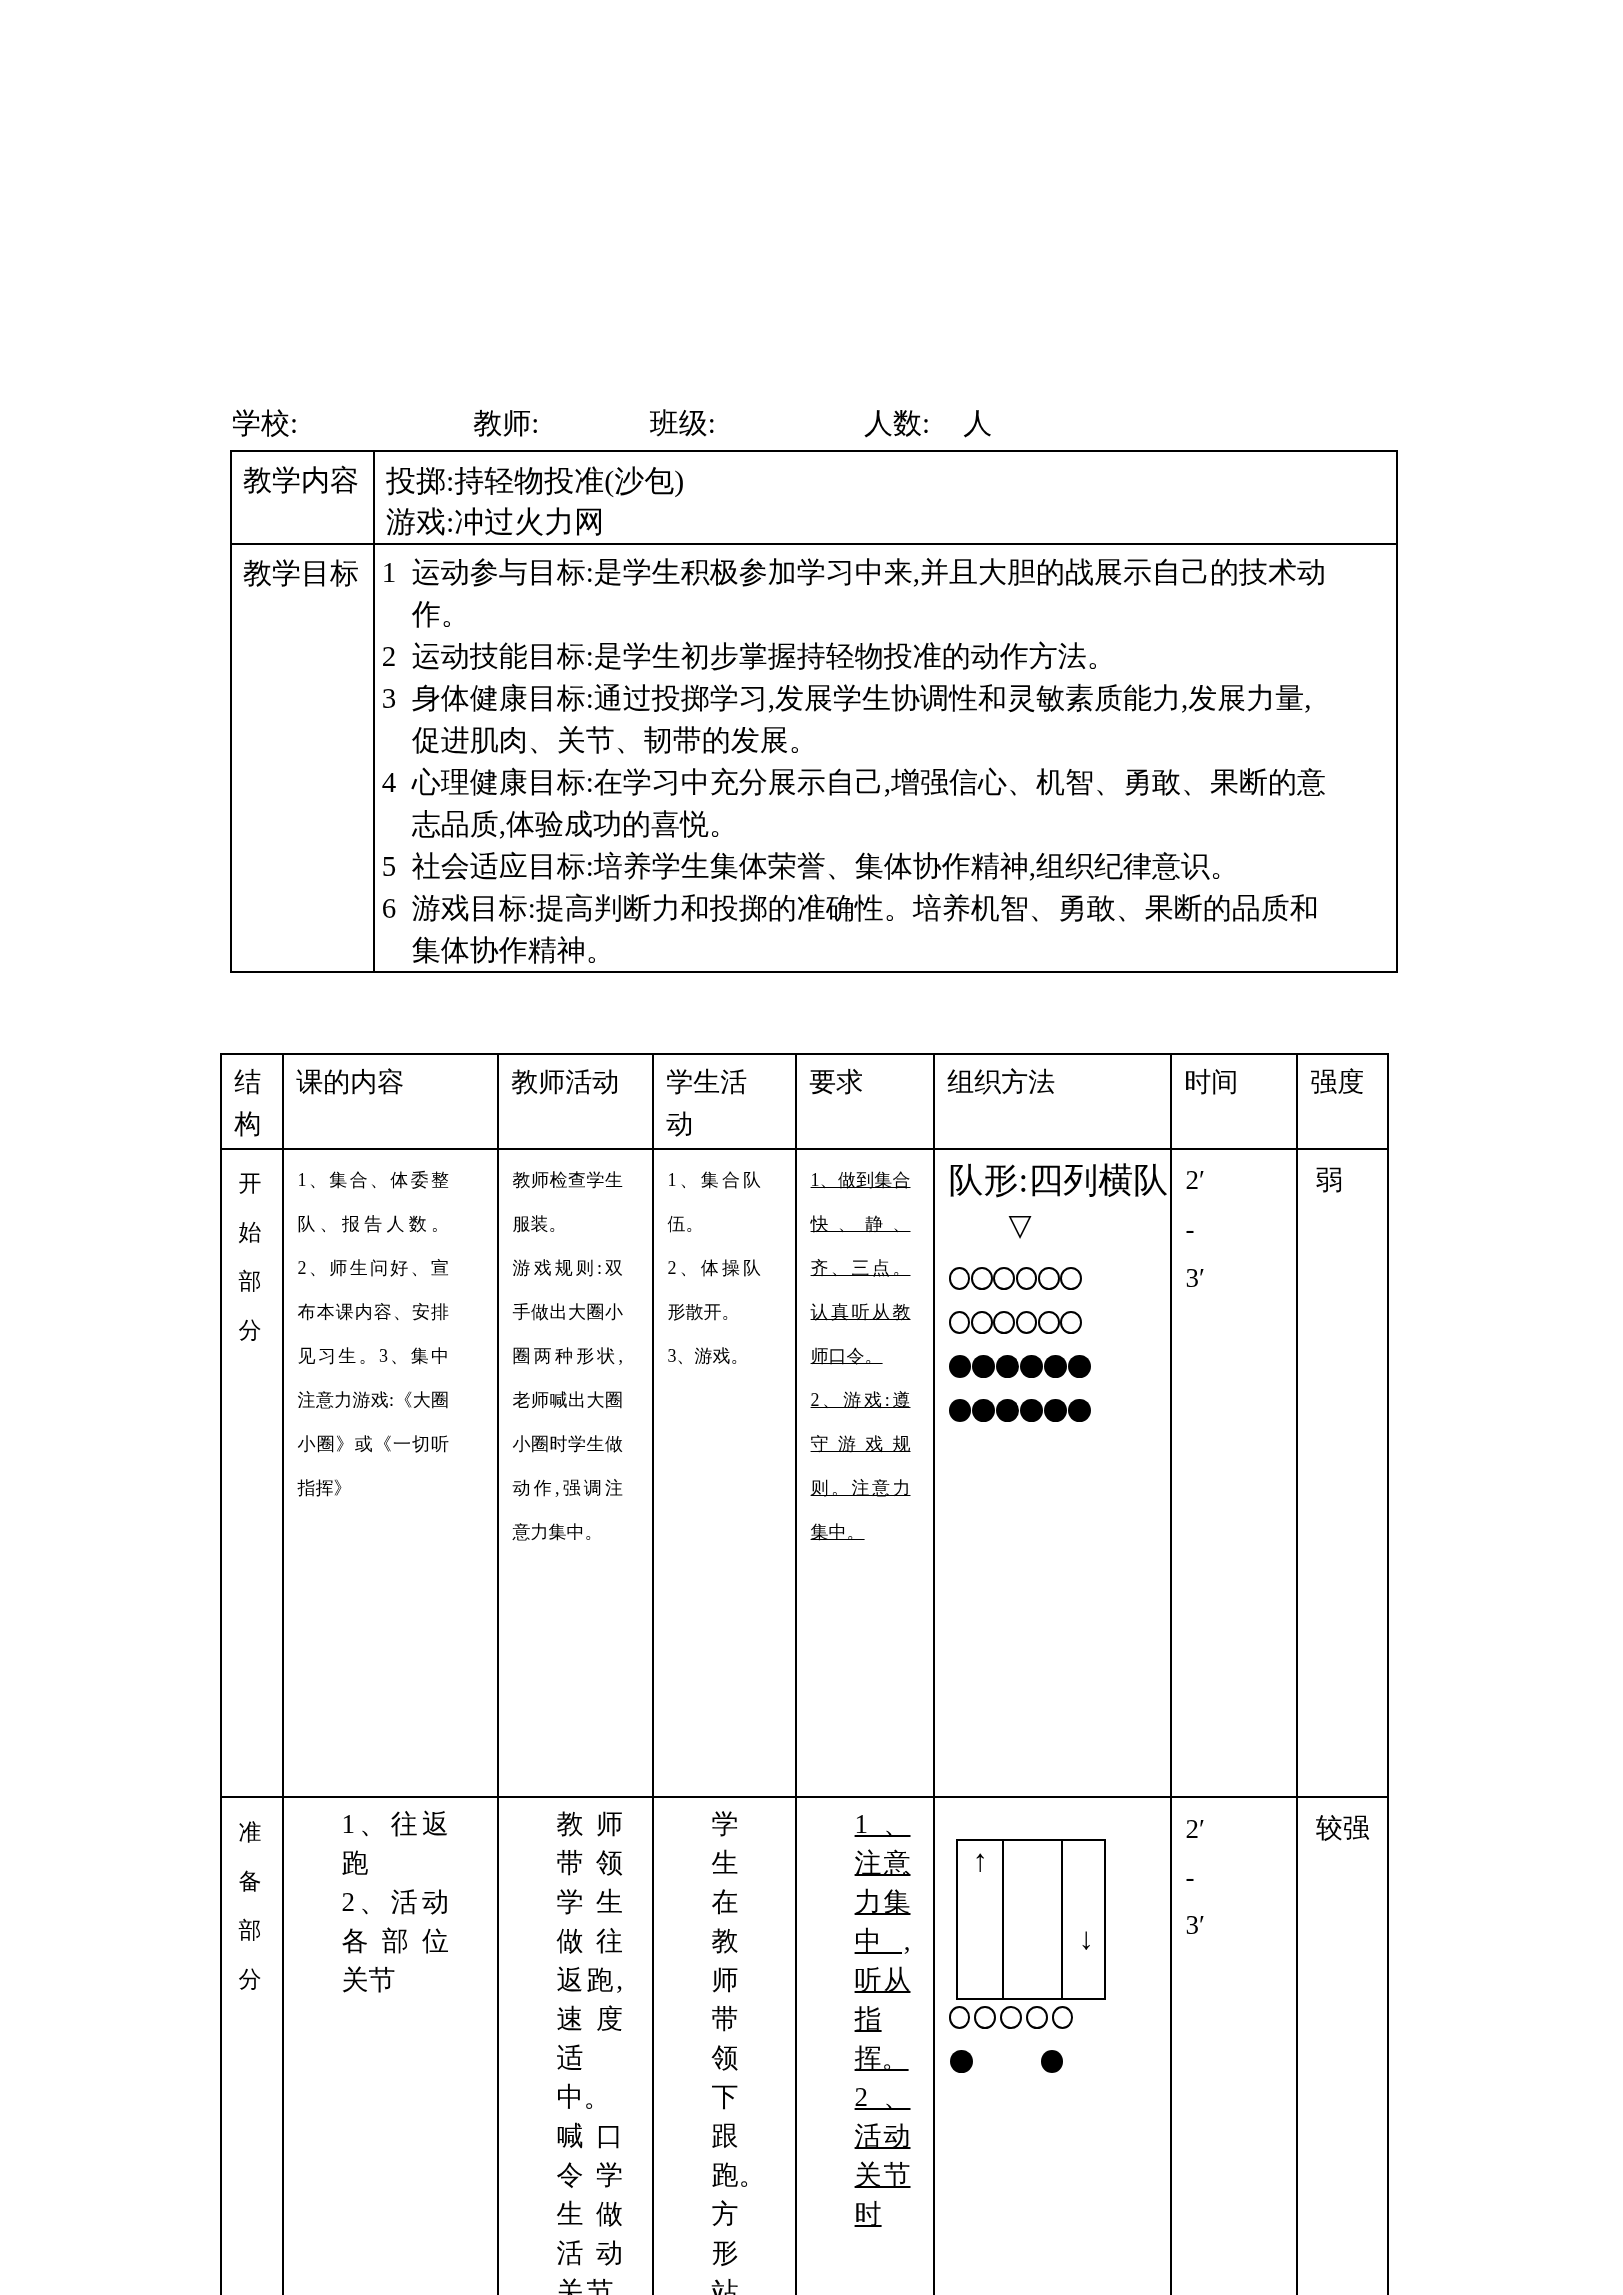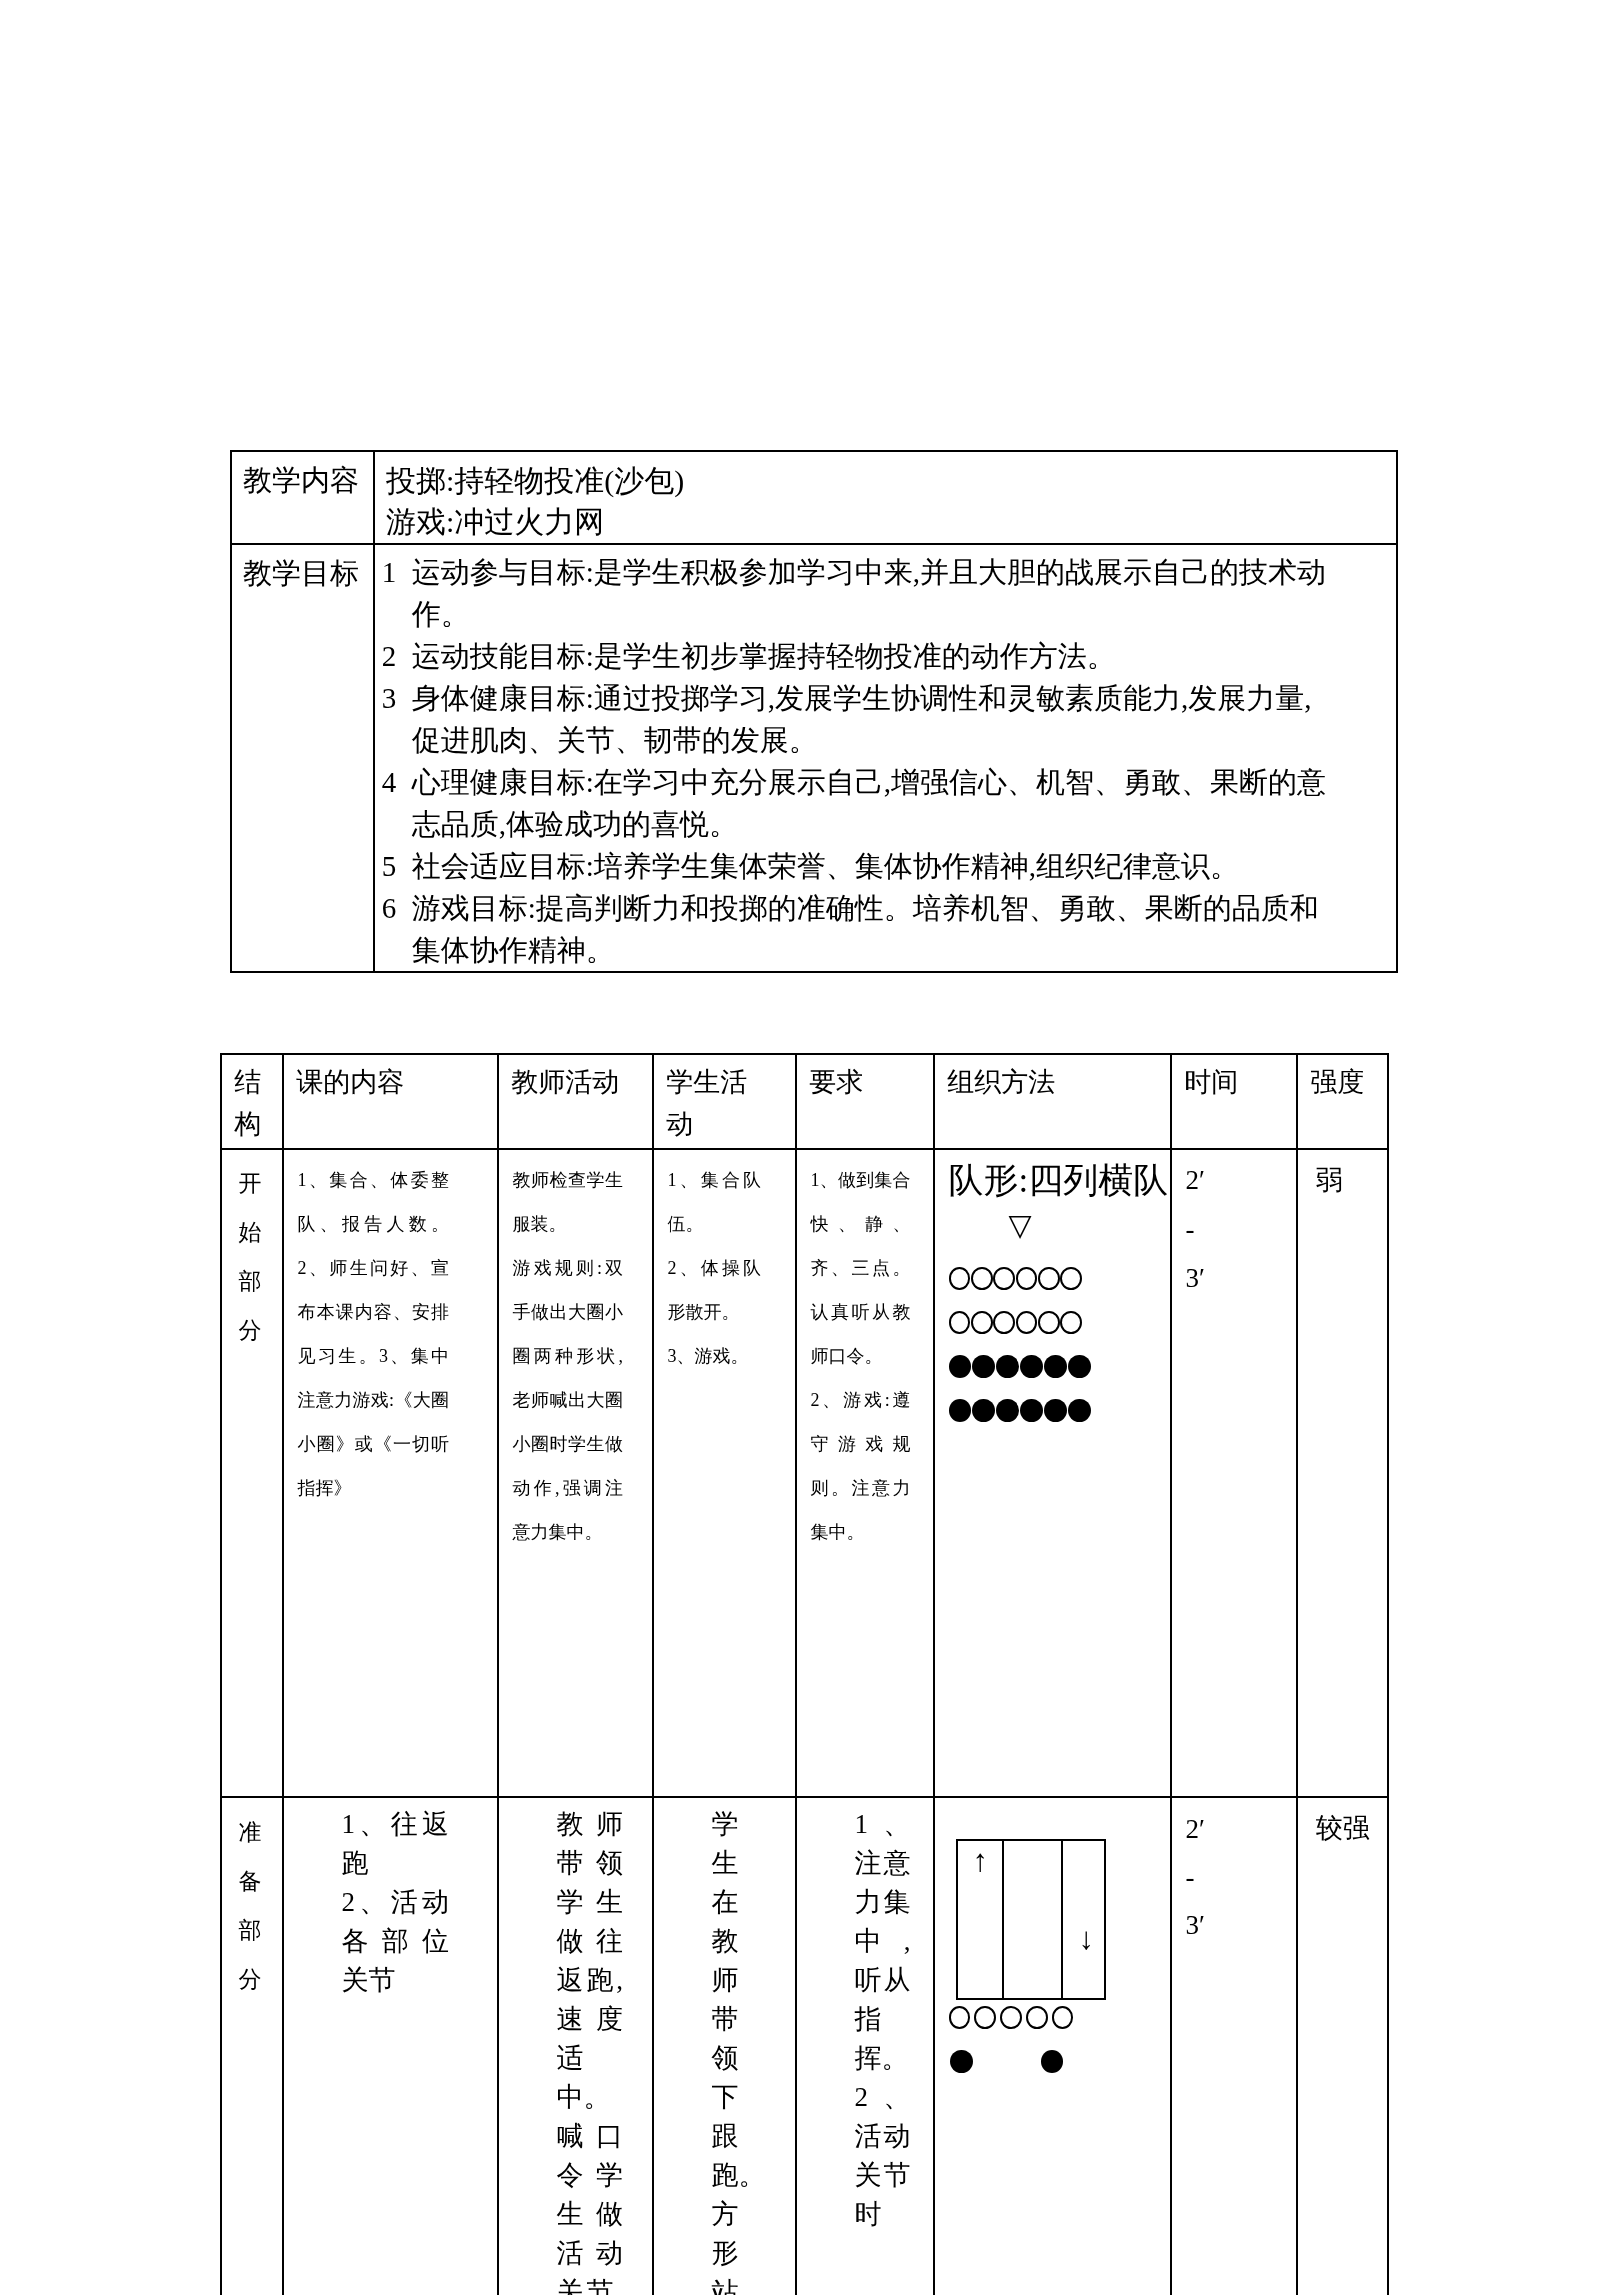--- a/index.html
+++ b/index.html
@@ -40,21 +40,21 @@
   .hw-narrow{display:inline-block;width:85px;word-break:break-all;}
 
   
   .stage-cell{padding:9.5px 0 0 16.4px;}
   .stage-word{display:inline-block;width:29px;word-break:break-all;line-break:anywhere;font-size:23px;line-height:49px;}
   .row-a .txt{font-size:18px;line-height:44px;padding-top:8.2px;line-break:strict;text-align:justify;}
   .row-b .txt{font-size:27px;line-height:39px;padding-top:6.8px;line-break:strict;text-align:justify;margin-left:44px;}
   .w-content{padding-left:13.6px;padding-right:48px;}
   .w-teacher{padding-left:13.6px;padding-right:29px;}
   .w-student{padding-left:13.6px;padding-right:34px;}
-  .w-require{padding-left:13.6px;padding-right:22.5px;}
+  .w-require{padding-left:13.6px;padding-right:22.5px;text-decoration:underline;}
 
   
   .org-a{padding:9.5px 0 0 13.6px;}
   .org-title{font-size:35px;line-height:44px;white-space:nowrap;}
   .org-tri{font-size:30px;line-height:44px;padding-left:60px;}
   .circle-row{height:24px;margin-top:20px;white-space:nowrap;}
   .circle-row .co{display:inline-block;width:17.7px;height:19px;border:2px solid #000;border-radius:50%;margin-right:0.7px;vertical-align:top;}
   .circle-row .cf{display:inline-block;width:22.5px;height:23px;background:#000;border-radius:50%;margin-right:1.4px;vertical-align:top;}
   .org-b{padding:9.5px 0 0 0;}
   .run-box{position:relative;margin:31px 0 0 20.5px;width:146px;height:157px;border:2px solid #000;}
@@ -69,20 +69,27 @@
 
   
   .time-cell{font-size:27px;line-height:49px;padding:6.8px 0 0 13.6px;}
   .intensity-cell{font-size:27px;line-height:44px;padding:8.2px 0 0 17.7px;white-space:nowrap;}
 </style>
 </head>
 <body>
 
 <div class="page">
 
+  <div class="hdr-line">
+    <span class="lbl">学校:</span>
+    <span class="lbl g1">教师:</span>
+    <span class="lbl g2">班级:</span>
+    <span class="lbl g3">人数:</span>
+    <span class="lbl g4">人</span>
+  </div>
 
   <table class="t-info">
     <colgroup>
         <col style="width:143px">
         <col style="width:1023px">
       </colgroup>
     <tbody>
         <tr>
       <td style="height:91px">
         <div class="info-label">教学内容</div>

